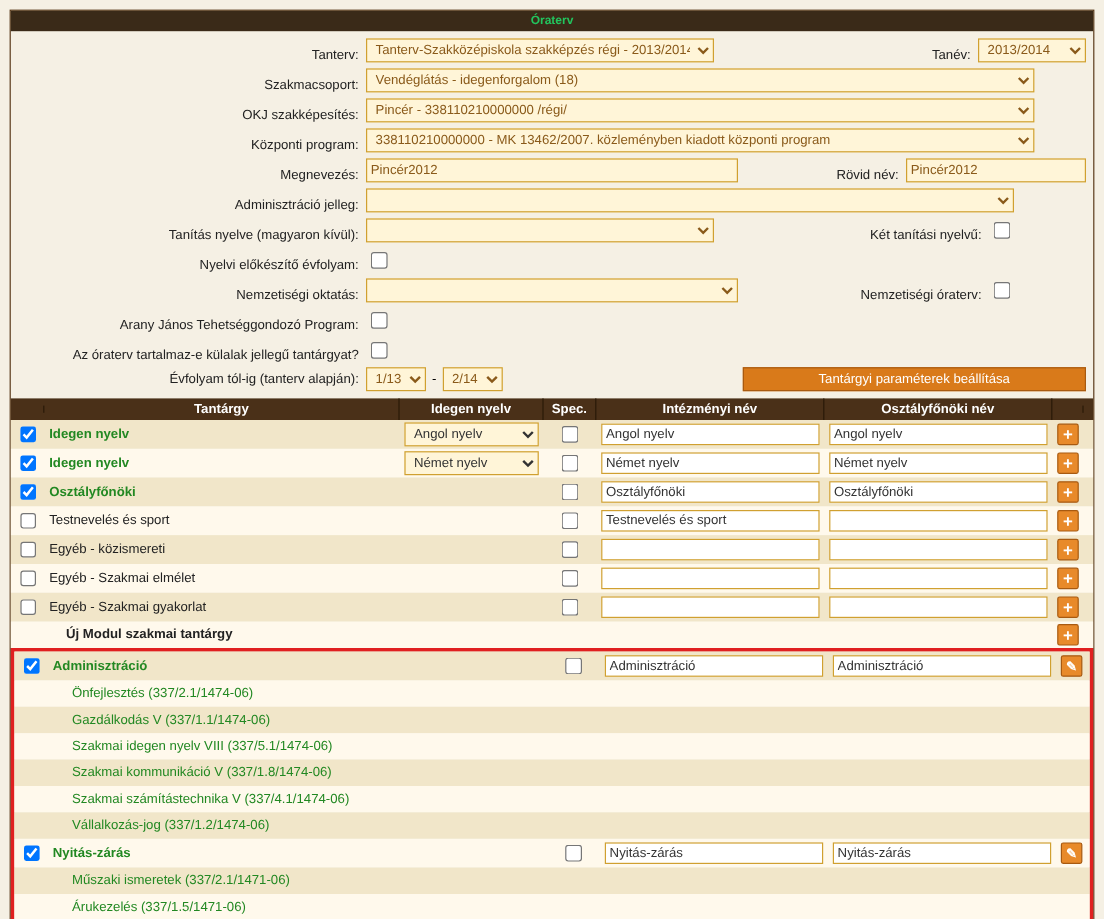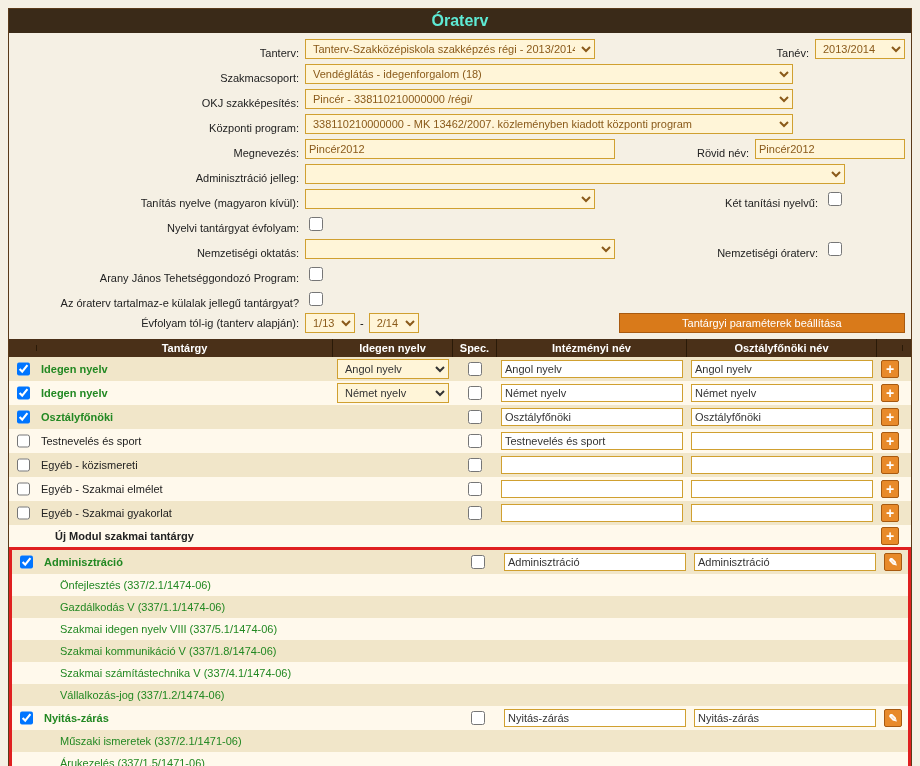--- a/index.html
+++ b/index.html
@@ -10,25 +10,25 @@
     font-size: 11px;
     background: #f5f0e4;
     width: 920px;
   }
   .panel {
     background: #f5f0e4;
     border: 1px solid #5a3a1a;
   }
   .title-bar {
     background: #3a2a18;
-    color: #5eead4;
+    color: #22c55e;
     text-align: center;
     font-weight: bold;
     padding: 3px 0;
-    font-size: 16px;
+    font-size: 10px;
   }
   .form-section { padding: 4px 6px 2px 6px; }
   .form-row {
     display: flex;
     align-items: flex-end;
     margin-bottom: 3px;
     min-height: 22px;
   }
   .form-label {
     width: 290px;
@@ -42,21 +42,21 @@
     color: #222;
   }
   select, input[type=text] {
     font-size: 11px;
     height: 20px;
     border: 1px solid #d0a030;
     background: #fff5d8;
     color: #8a5a1a;
     padding: 1px 3px;
   }
-  select.wide, input.wide { width: 488px; }
+  select.wide, input.wide { width: 557px; }
   select.small { width: 280px; }
   .chk { width:14px; height:14px; }
   .btn {
     display: inline-block;
     background: #d97a1a;
     color: #fff;
     text-align: center;
     padding: 3px 8px;
     font-size: 11px;
     border: 1px solid #a85a10;
@@ -176,21 +176,21 @@
     <div class="form-row">
       <div class="form-label">Tanítás nyelve (magyaron kívül):</div>
       <select style="width:290px"><option></option></select>
       <div class="flex-fill"></div>
       <div class="right-label">Két tanítási nyelvű:</div>
       <input type="checkbox" class="chk" style="">
       <div style="width:60px"></div>
     </div>
 
     <div class="form-row">
-      <div class="form-label">Nyelvi tantárgyat évfolyam:</div>
+      <div class="form-label">Nyelvi előkészítő évfolyam:</div>
       <input type="checkbox" class="chk" style="">
     </div>
 
     <div class="form-row">
       <div class="form-label">Nemzetiségi oktatás:</div>
       <select style="width:310px"><option></option></select>
       <div class="flex-fill"></div>
       <div class="right-label">Nemzetiségi óraterv:</div>
       <input type="checkbox" class="chk" style="">
       <div style="width:60px"></div>

